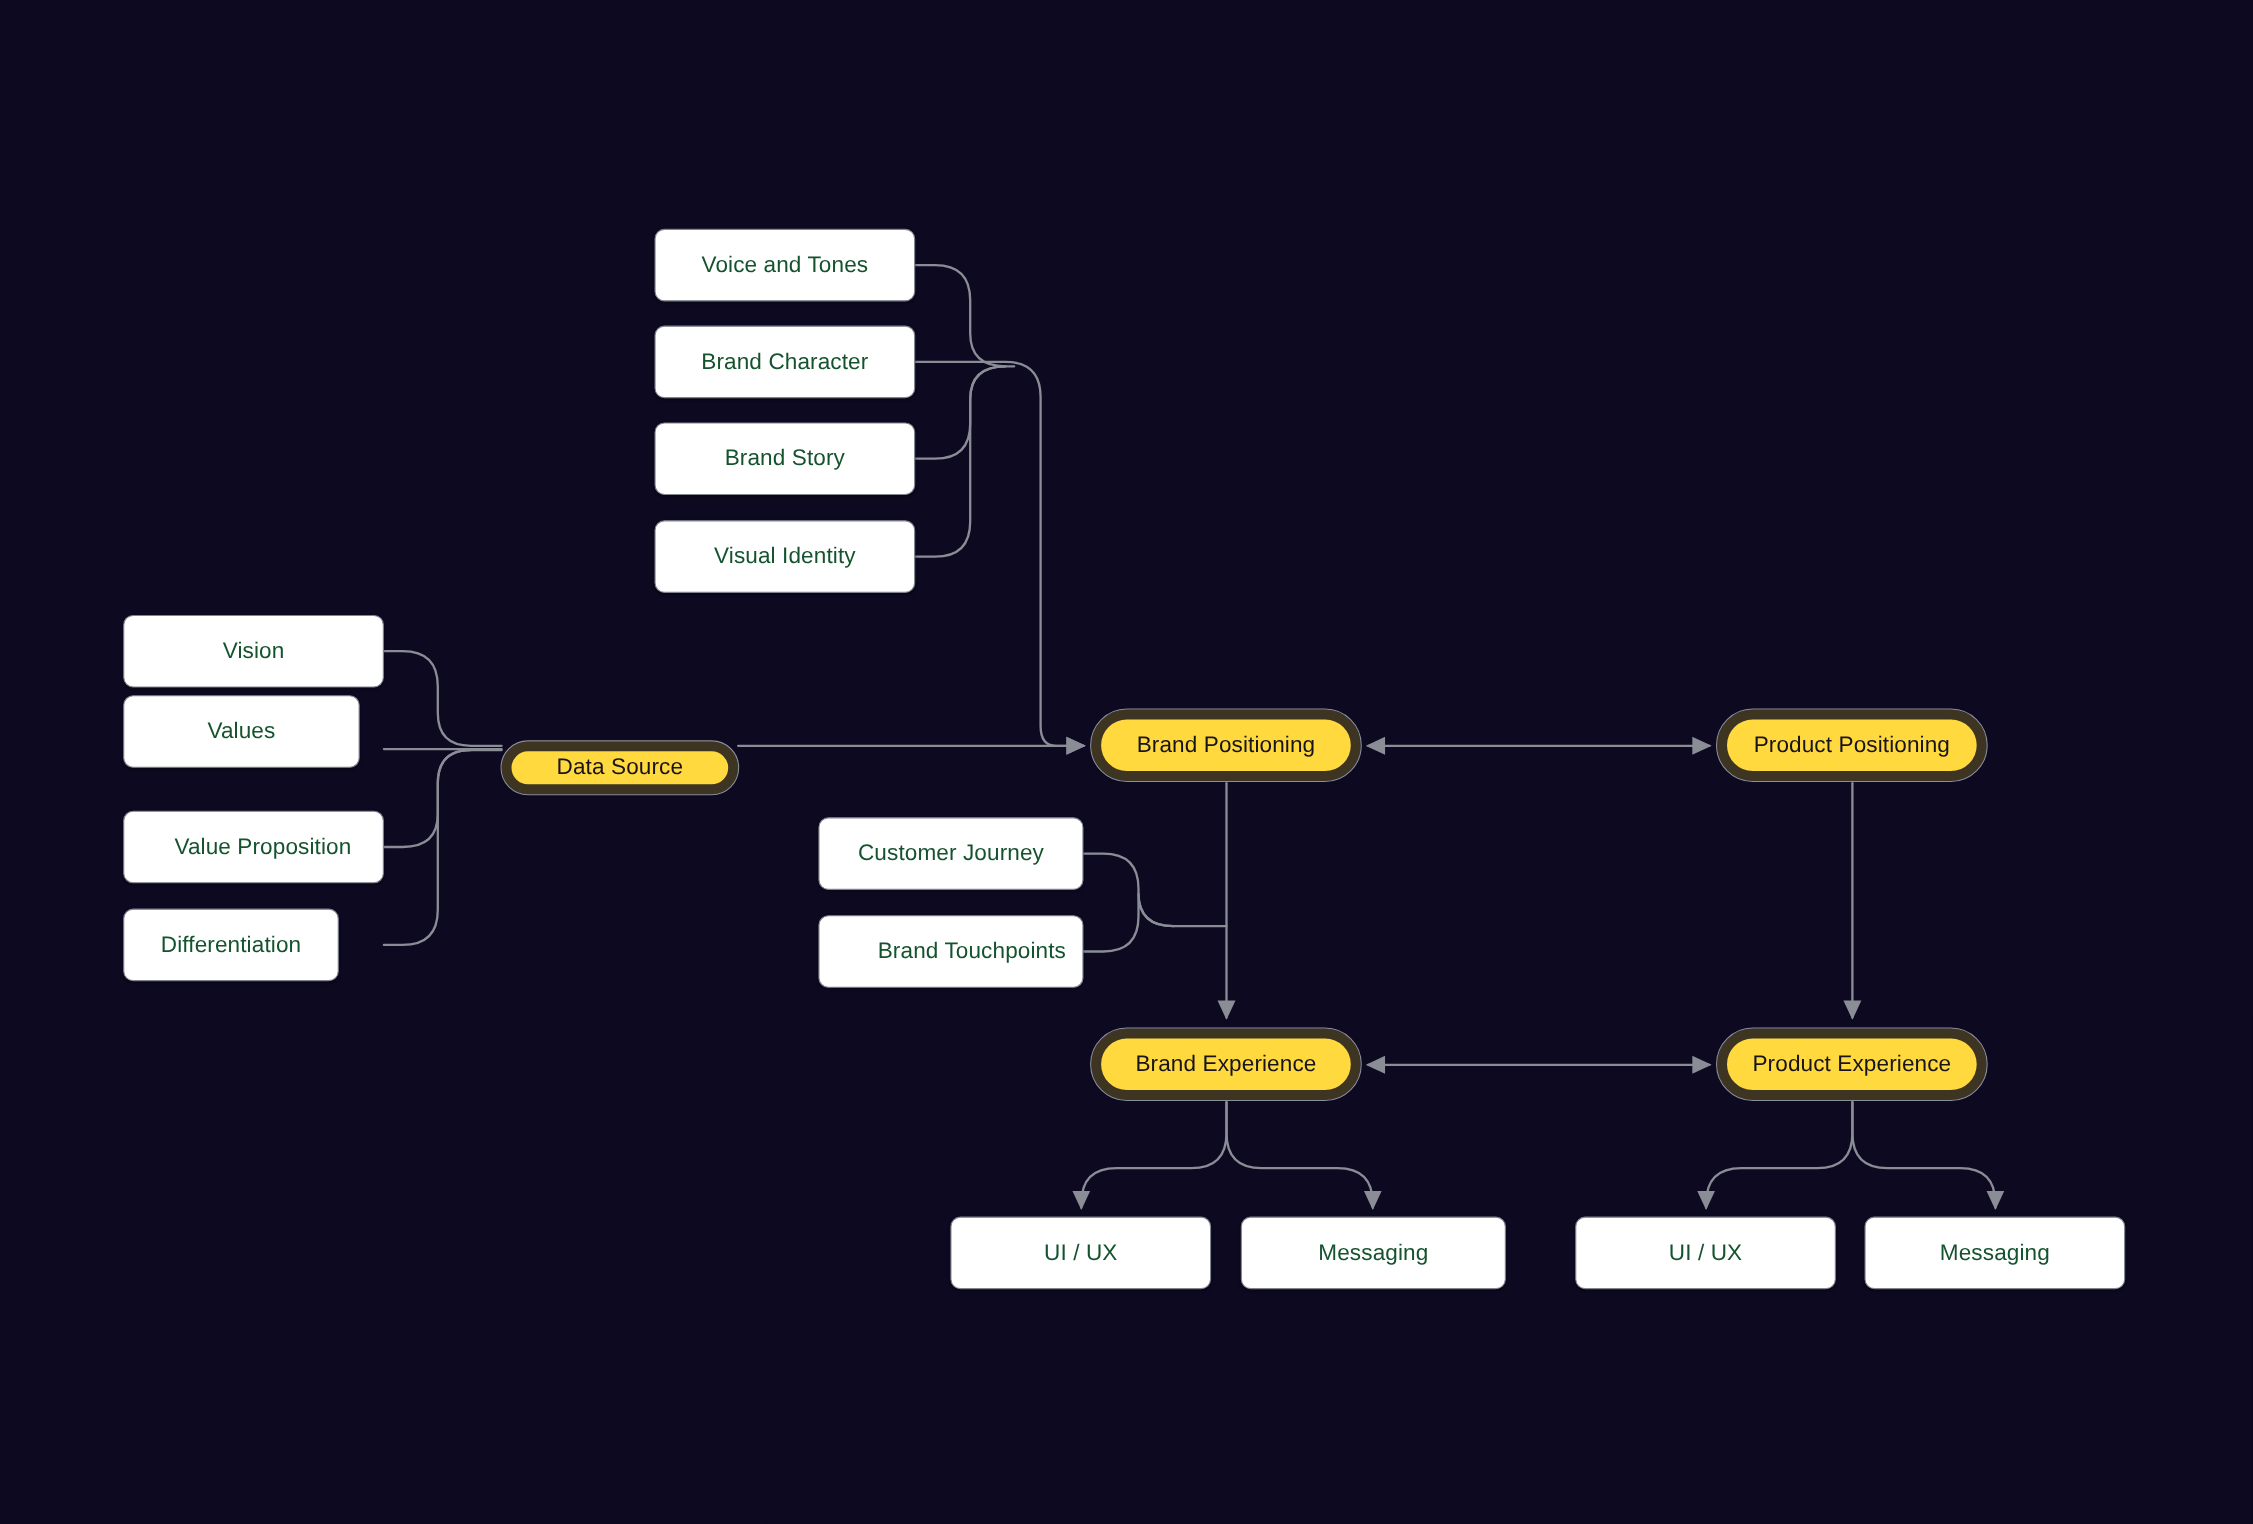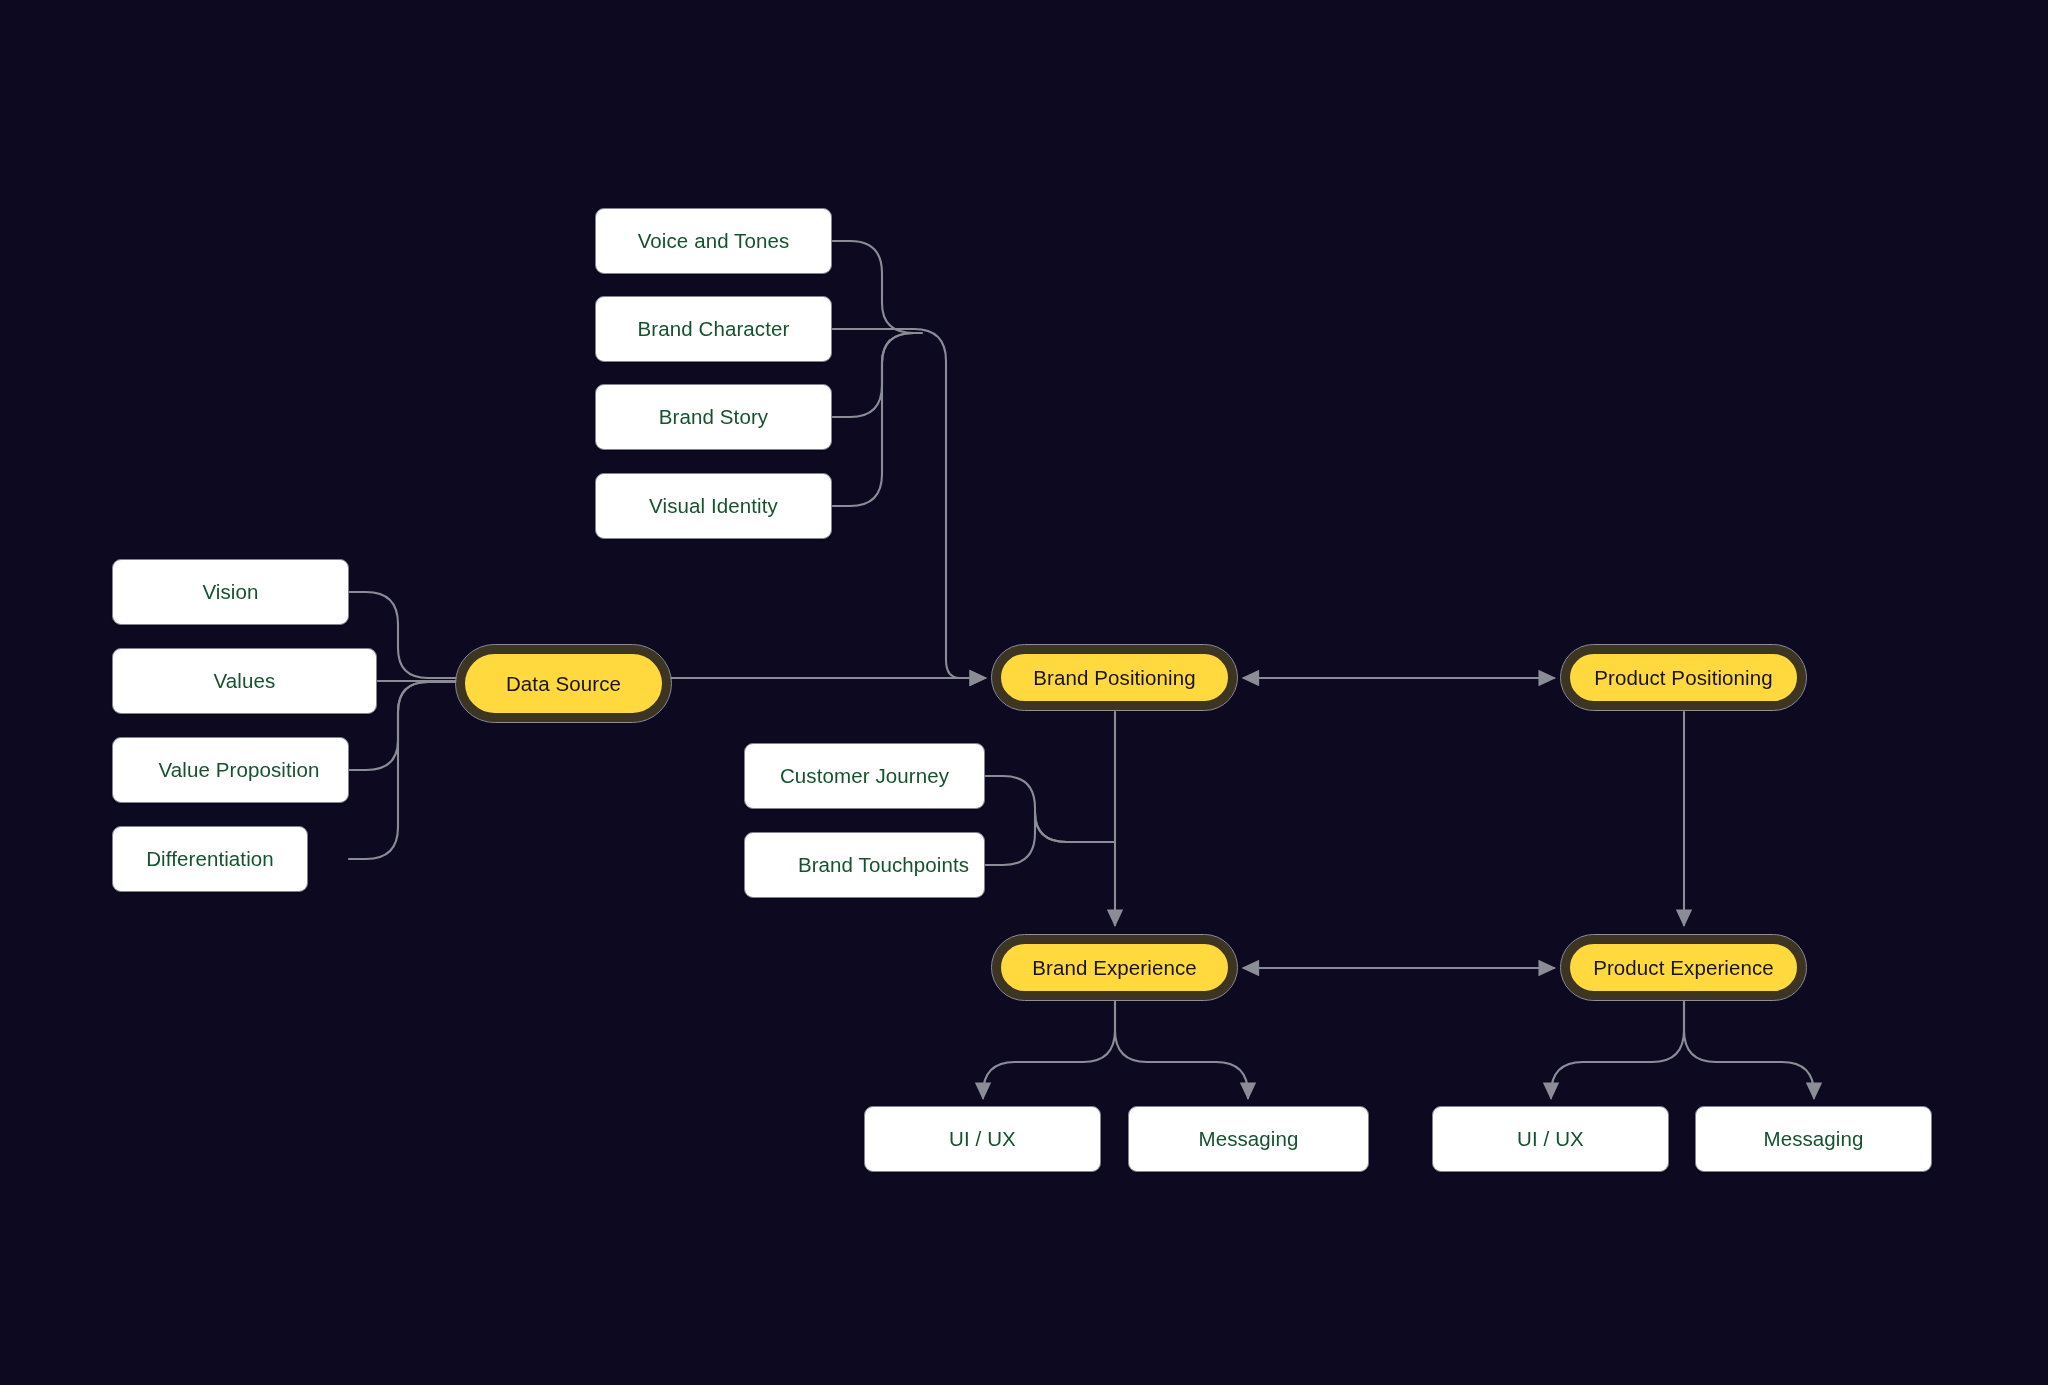--- a/index.html
+++ b/index.html
@@ -110,21 +110,21 @@
   <div class="node node-card" style="left:595px;top:384px;width:237px;height:66px;">
     <span class="lbl">Brand Story</span>
   </div>
   <div class="node node-card" style="left:595px;top:473px;width:237px;height:66px;">
     <span class="lbl">Visual Identity</span>
   </div>
 
   <div class="node node-card" style="left:112px;top:559px;width:237px;height:66px;">
     <span class="lbl">Vision</span>
   </div>
-  <div class="node node-card" style="left:112px;top:648px;width:265px;height:66px;">
+  <div class="node node-card" style="left:112px;top:632px;width:215px;height:66px;">
     <span class="lbl">Values</span>
   </div>
   <div class="node node-card" style="left:112px;top:737px;width:237px;height:66px;padding-left:17px;">
     <span class="lbl">Value Proposition</span>
   </div>
   <div class="node node-card" style="left:112px;top:826px;width:196px;height:66px;">
     <span class="lbl">Differentiation</span>
   </div>
 
   <div class="node node-card" style="left:744px;top:743px;width:241px;height:66px;">
@@ -141,21 +141,21 @@
     <span class="lbl">Messaging</span>
   </div>
 
   <div class="node node-card" style="left:1432px;top:1106px;width:237px;height:66px;">
     <span class="lbl">UI / UX</span>
   </div>
   <div class="node node-card" style="left:1695px;top:1106px;width:237px;height:66px;">
     <span class="lbl">Messaging</span>
   </div>
 
-  <div class="node node-pill" style="left:456px;top:645px;width:215px;height:77px;">
+  <div class="node node-pill" style="left:456px;top:674px;width:215px;height:48px;">
     <span class="lbl">Data Source</span>
   </div>
   <div class="node node-pill" style="left:992px;top:645px;width:245px;height:65px;">
     <span class="lbl">Brand Positioning</span>
   </div>
   <div class="node node-pill" style="left:1561px;top:645px;width:245px;height:65px;">
     <span class="lbl">Product Positioning</span>
   </div>
   <div class="node node-pill" style="left:992px;top:935px;width:245px;height:65px;">
     <span class="lbl">Brand Experience</span>

